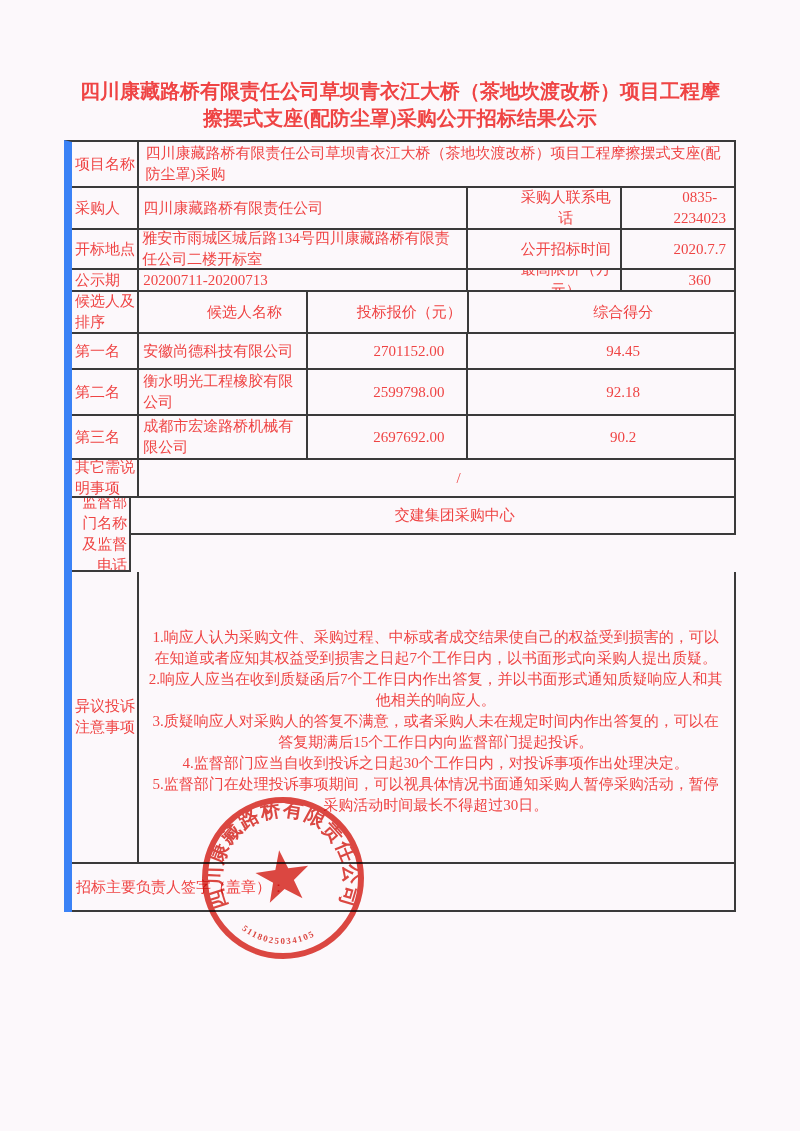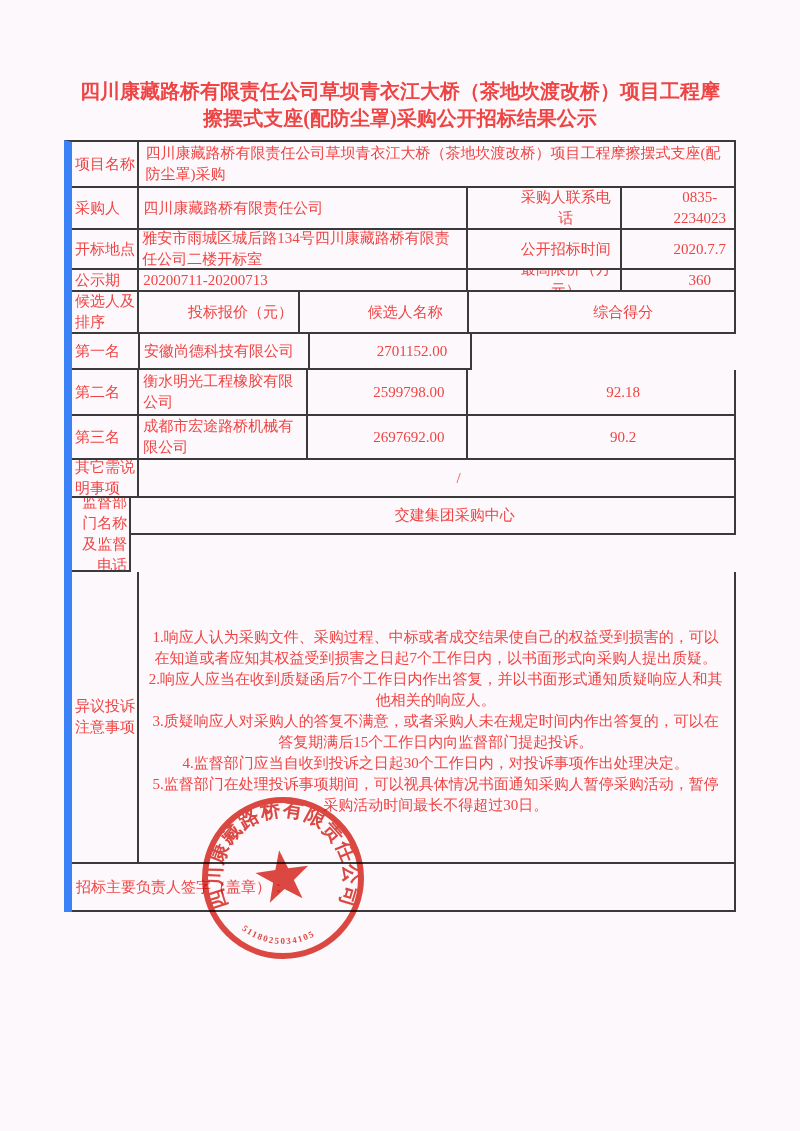--- a/index.html
+++ b/index.html
@@ -102,29 +102,30 @@
 
     <div class="tr" style="height:22px">
       <div class="td label">公示期</div>
       <div class="td c23">20200711-20200713</div>
       <div class="td c4 center">最高限价（万元）</div>
       <div class="td c5 center">360</div>
     </div>
 
     <div class="tr" style="height:42px">
       <div class="td label">候选人及排序</div>
+      <div class="td c2 center">候选人名称</div>
       <div class="td c3 center">投标报价（元）</div>
-      <div class="td c2 center">候选人名称</div>
       <div class="td c45 center">综合得分</div>
     </div>
 
     <div class="tr" style="height:36px">
       <div class="td label">第一名</div>
       <div class="td c2">安徽尚德科技有限公司</div>
       <div class="td c3 center">2701152.00</div>
+      <div class="td c45 center">94.45</div>
     </div>
 
     <div class="tr" style="height:46px">
       <div class="td label">第二名</div>
       <div class="td c2">衡水明光工程橡胶有限公司</div>
       <div class="td c3 center">2599798.00</div>
       <div class="td c45 center">92.18</div>
     </div>
 
     <div class="tr" style="height:44px">

